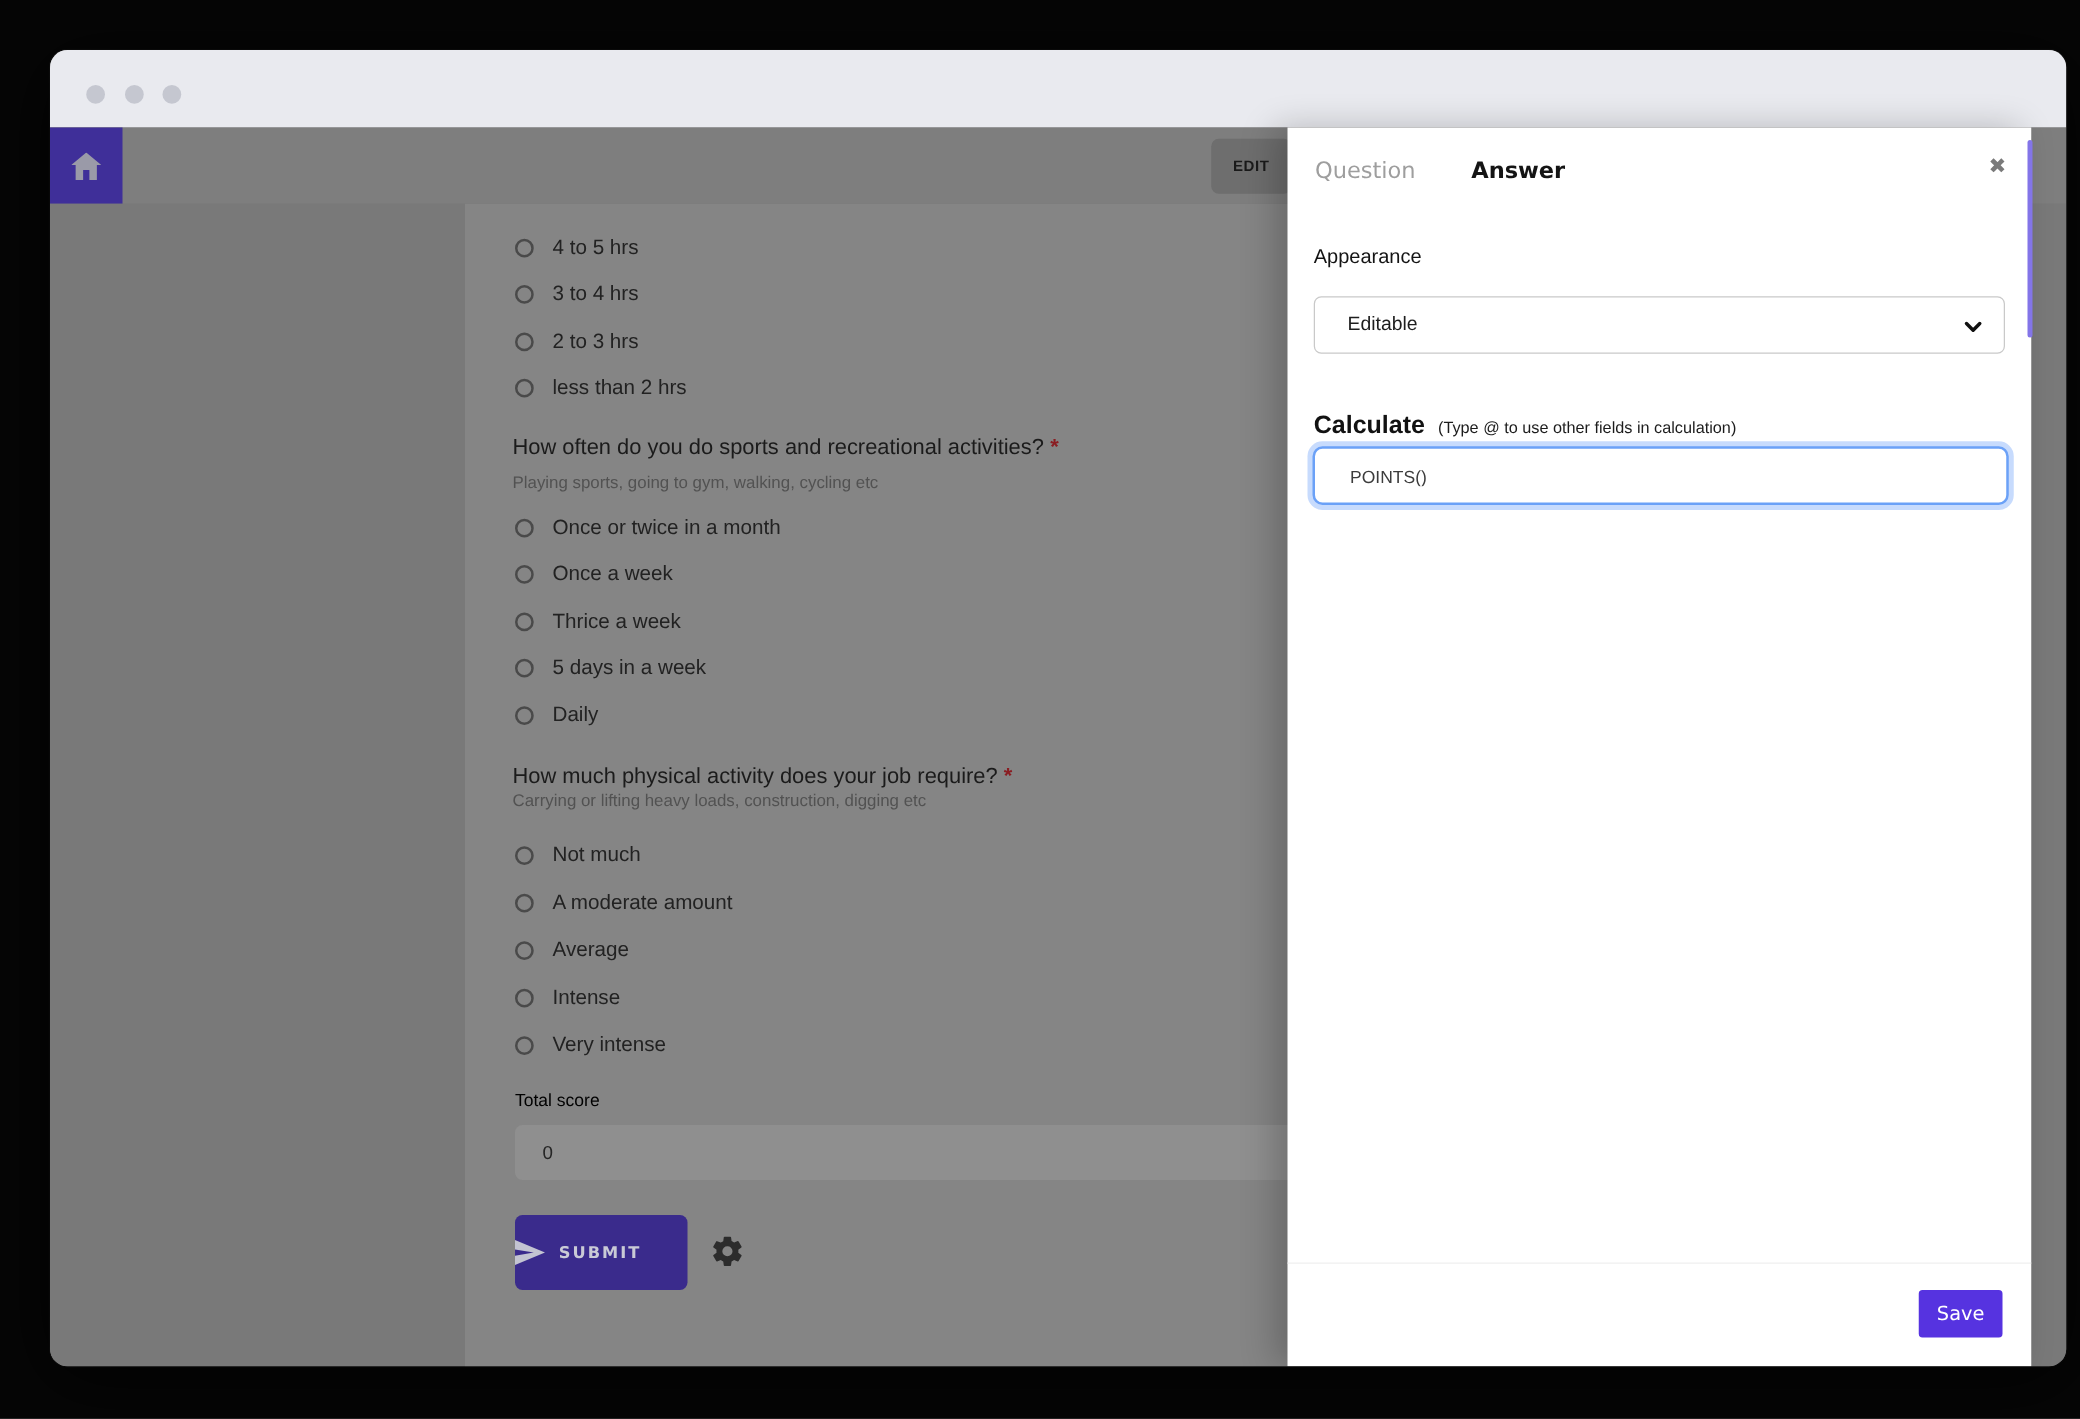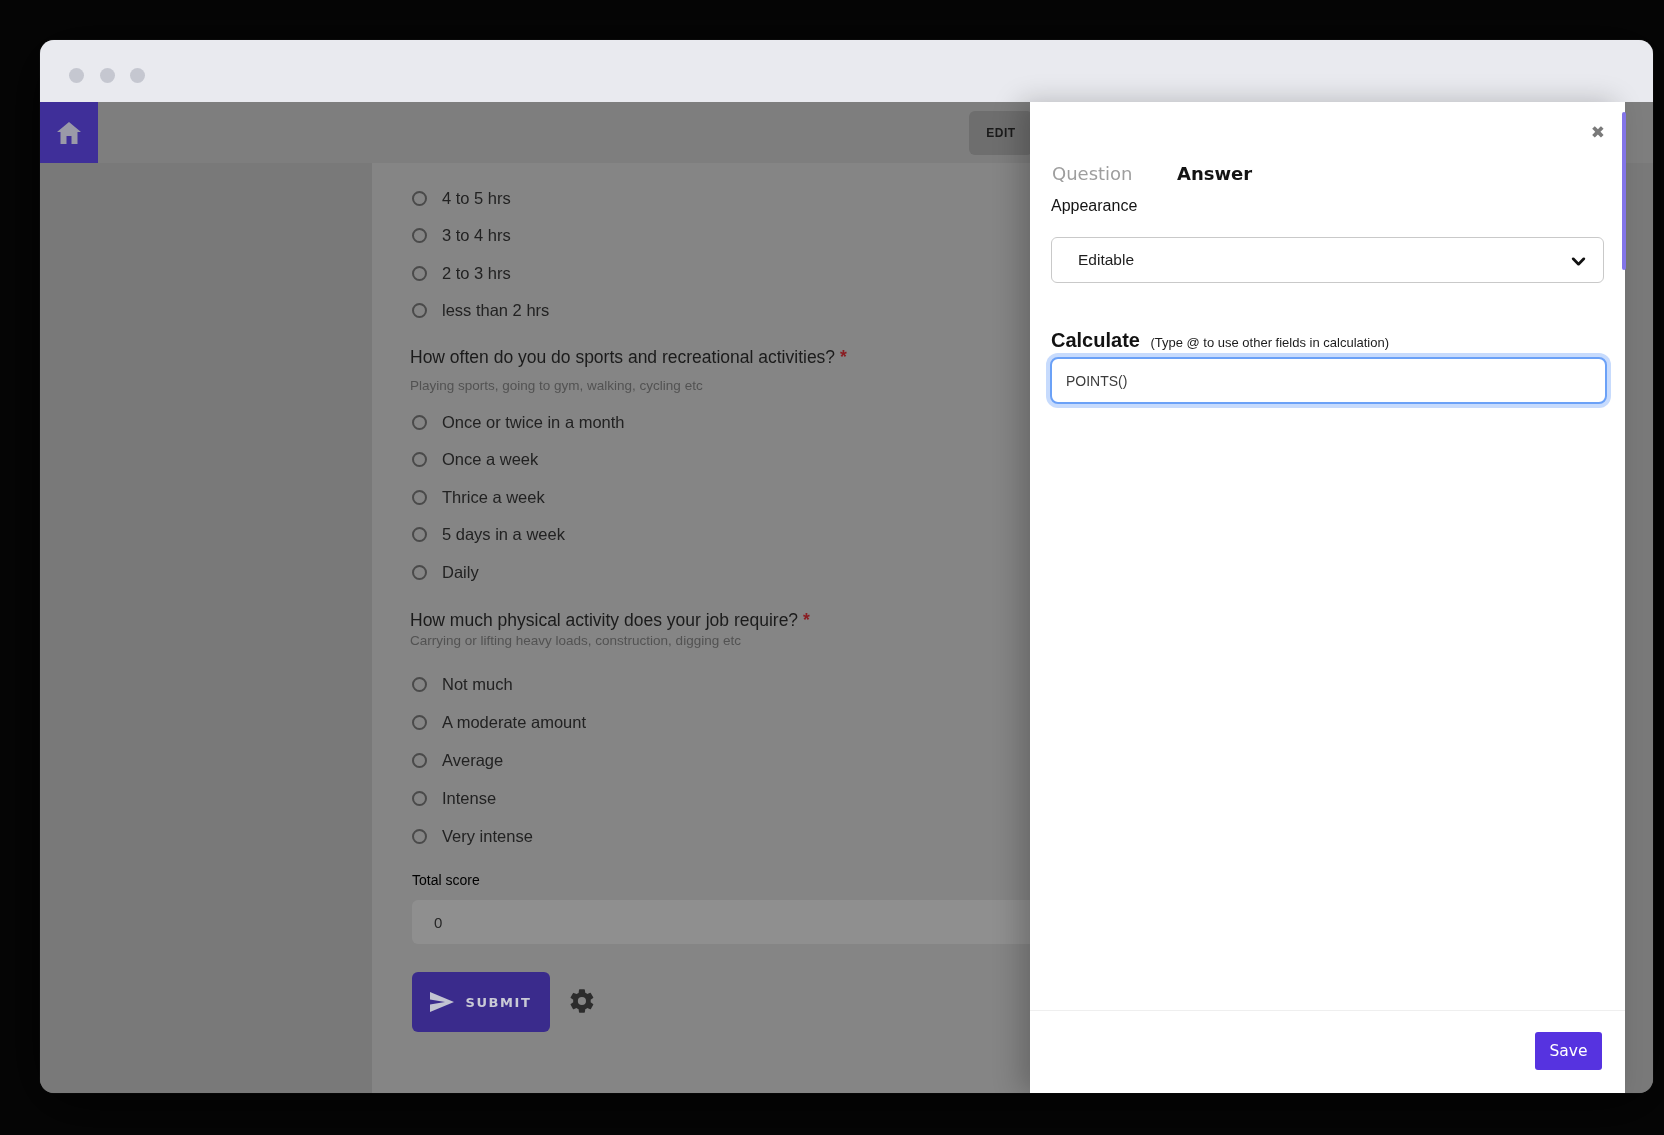--- a/index.html
+++ b/index.html
@@ -39,46 +39,46 @@
 
   .qtitle { left:38px; font-size:17.5px; font-weight:500; color:#1b1b1b; }
   .qtitle .req { color:#8a1d22; margin-left:5px; font-weight:700; }
   .qsub { left:38px; font-size:13.5px; color:#525252; }
 
   .total-label { font-size:14px; color:#000000; }
   .score-field { position:absolute; left:40px; top:737px; width:790px; height:44px; background:#8f8f8f;
     border:none; border-radius:6px; padding-left:22px; font-size:15px; color:#262626; font-family:"Liberation Sans",sans-serif; }
 
   .submitbtn { position:absolute; left:40px; top:809px; width:138px; height:60px; background:#3a2b8c;
-    border:none; border-radius:6px; display:flex; align-items:center; justify-content:center; gap:11px; cursor:pointer; }
+    border:none; border-radius:6px; display:flex; align-items:center; justify-content:flex-start; gap:11px; cursor:pointer; }
   .submitbtn span { font-family:"DejaVu Sans",sans-serif; font-size:13px; font-weight:600;
     letter-spacing:1.6px; color:#c9cad6; }
   .gearbtn { position:absolute; left:196px; top:824px; width:28px; height:28px; border:none; background:transparent; cursor:pointer; }
 
   
   .drawer { position:absolute; left:990px; top:62px; width:595px; height:991px; background:#ffffff;
     box-shadow:-10px 0 26px rgba(0,0,0,.22); }
-  .tab { position:absolute; top:24px; font-family:"DejaVu Sans",sans-serif; font-size:18px; cursor:pointer;margin-top:37px; }
+  .tab { position:absolute; top:24px; font-family:"DejaVu Sans",sans-serif; font-size:18px; cursor:pointer; }
   .tab.inactive { left:22px; color:#9e9e9e; }
   .tab.active { left:147px; color:#141414; font-weight:600; }
   .closebtn { position:absolute; top:22px; right:20px; font-size:17px; color:#7a7a7a;
     background:none; border:none; cursor:pointer; line-height:1; }
 
   .field-label { position:absolute; left:21px; font-size:16px; font-weight:500; color:#141414; }
   .selectbox { position:absolute; left:21px; top:135px; width:553px; height:46px; background:#fff;
     border:1px solid #c9c9c9; border-radius:6px; display:flex; align-items:center; cursor:pointer; }
   .selectbox .val { margin-left:26px; font-size:15.5px; color:#1e1e1e; }
   .selectbox .chev { position:absolute; right:16px; top:15px; }
 
   .calc-row { position:absolute; left:21px; top:227px; white-space:nowrap; }
   .calc-row .lbl { font-size:20px; font-weight:700; color:#121212; }
   .calc-row .hint { font-size:13px; font-weight:400; color:#1c1c1c; margin-left:6px; }
 
   .calc-input { position:absolute; left:20px; top:255px; width:557px; height:47px; border-radius:8px;
-    border:2px solid #6ba1f7; box-shadow:0 0 0 4px #c7dbfd; padding-left:14px;
+    border:2px solid #6ba1f7; box-shadow:0 0 0 4px #c7dbfd; padding-left:28px;
     font-size:14px; color:#3c3c3c; font-family:"Liberation Sans",sans-serif; outline:none; }
 
   .drawer-divider { position:absolute; left:0; top:908px; width:100%; height:1px; background:#efefef; }
   .savebtn { position:absolute; right:23px; top:930px; width:67px; height:38px; background:var(--accent,#5633e0);
     border:none; border-radius:3px; color:#ffffff; font-family:"DejaVu Sans",sans-serif;
     font-size:15.5px; font-weight:500; cursor:pointer; }
 
   
   .scroll-thumb { position:absolute; left:1582px; top:72px; width:4px; height:158px;
     background:#8375e8; border-radius:2px; z-index:5; cursor:grab; }

